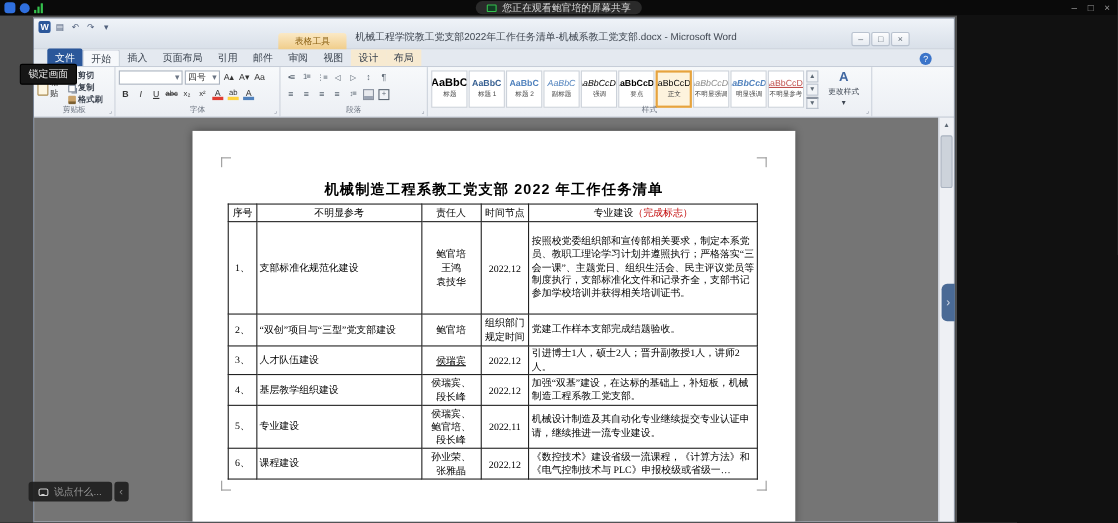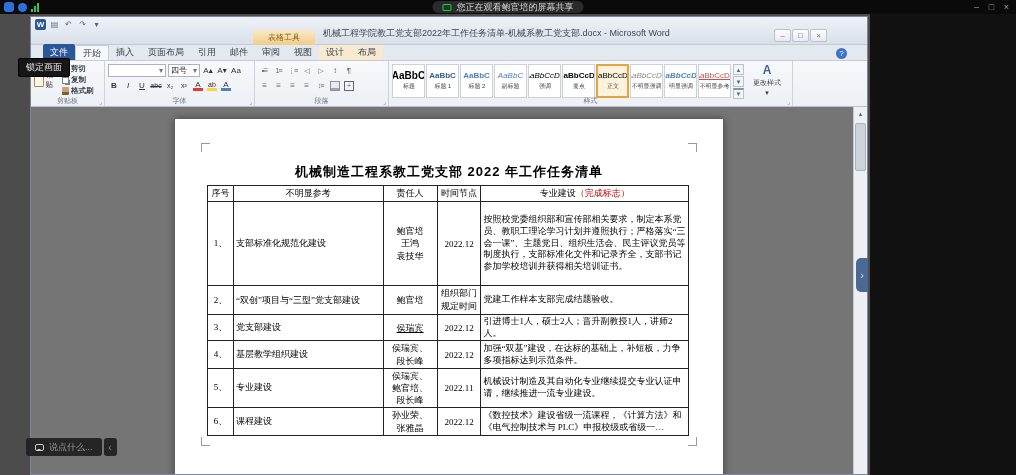--- a/index.html
+++ b/index.html
@@ -458,32 +458,32 @@
               </tr>
               <tr>
                 <td class="c-no">2、</td>
                 <td>“双创”项目与“三型”党支部建设</td>
                 <td class="c-person">鲍官培</td>
                 <td class="c-time">组织部门规定时间</td>
                 <td class="c-accept">党建工作样本支部完成结题验收。</td>
               </tr>
               <tr>
                 <td class="c-no">3、</td>
-                <td>党支部建设</td>
+                <td>人才队伍建设</td>
                 <td class="c-person link">侯瑞宾</td>
                 <td class="c-time">2022.12</td>
                 <td class="c-accept">引进博士1人，硕士2人；晋升副教授1人，讲师2人。</td>
               </tr>
               <tr>
                 <td class="c-no">4、</td>
                 <td>基层教学组织建设</td>
                 <td class="c-person">侯瑞宾、
 段长峰</td>
                 <td class="c-time">2022.12</td>
-                <td class="c-accept">加强“双基”建设，在达标的基础上，补短板，力争多项指标达到示范条件。</td>
+                <td class="c-accept">加强“双基”建设，在达标的基础上，补短板，机械制造工程系教工党支部。</td>
               </tr>
               <tr>
                 <td class="c-no">5、</td>
                 <td>专业建设</td>
                 <td class="c-person">侯瑞宾、
 鲍官培、
 段长峰</td>
                 <td class="c-time">2022.11</td>
                 <td class="c-accept">机械设计制造及其自动化专业继续提交专业认证申请，继续推进一流专业建设。</td>
               </tr>

